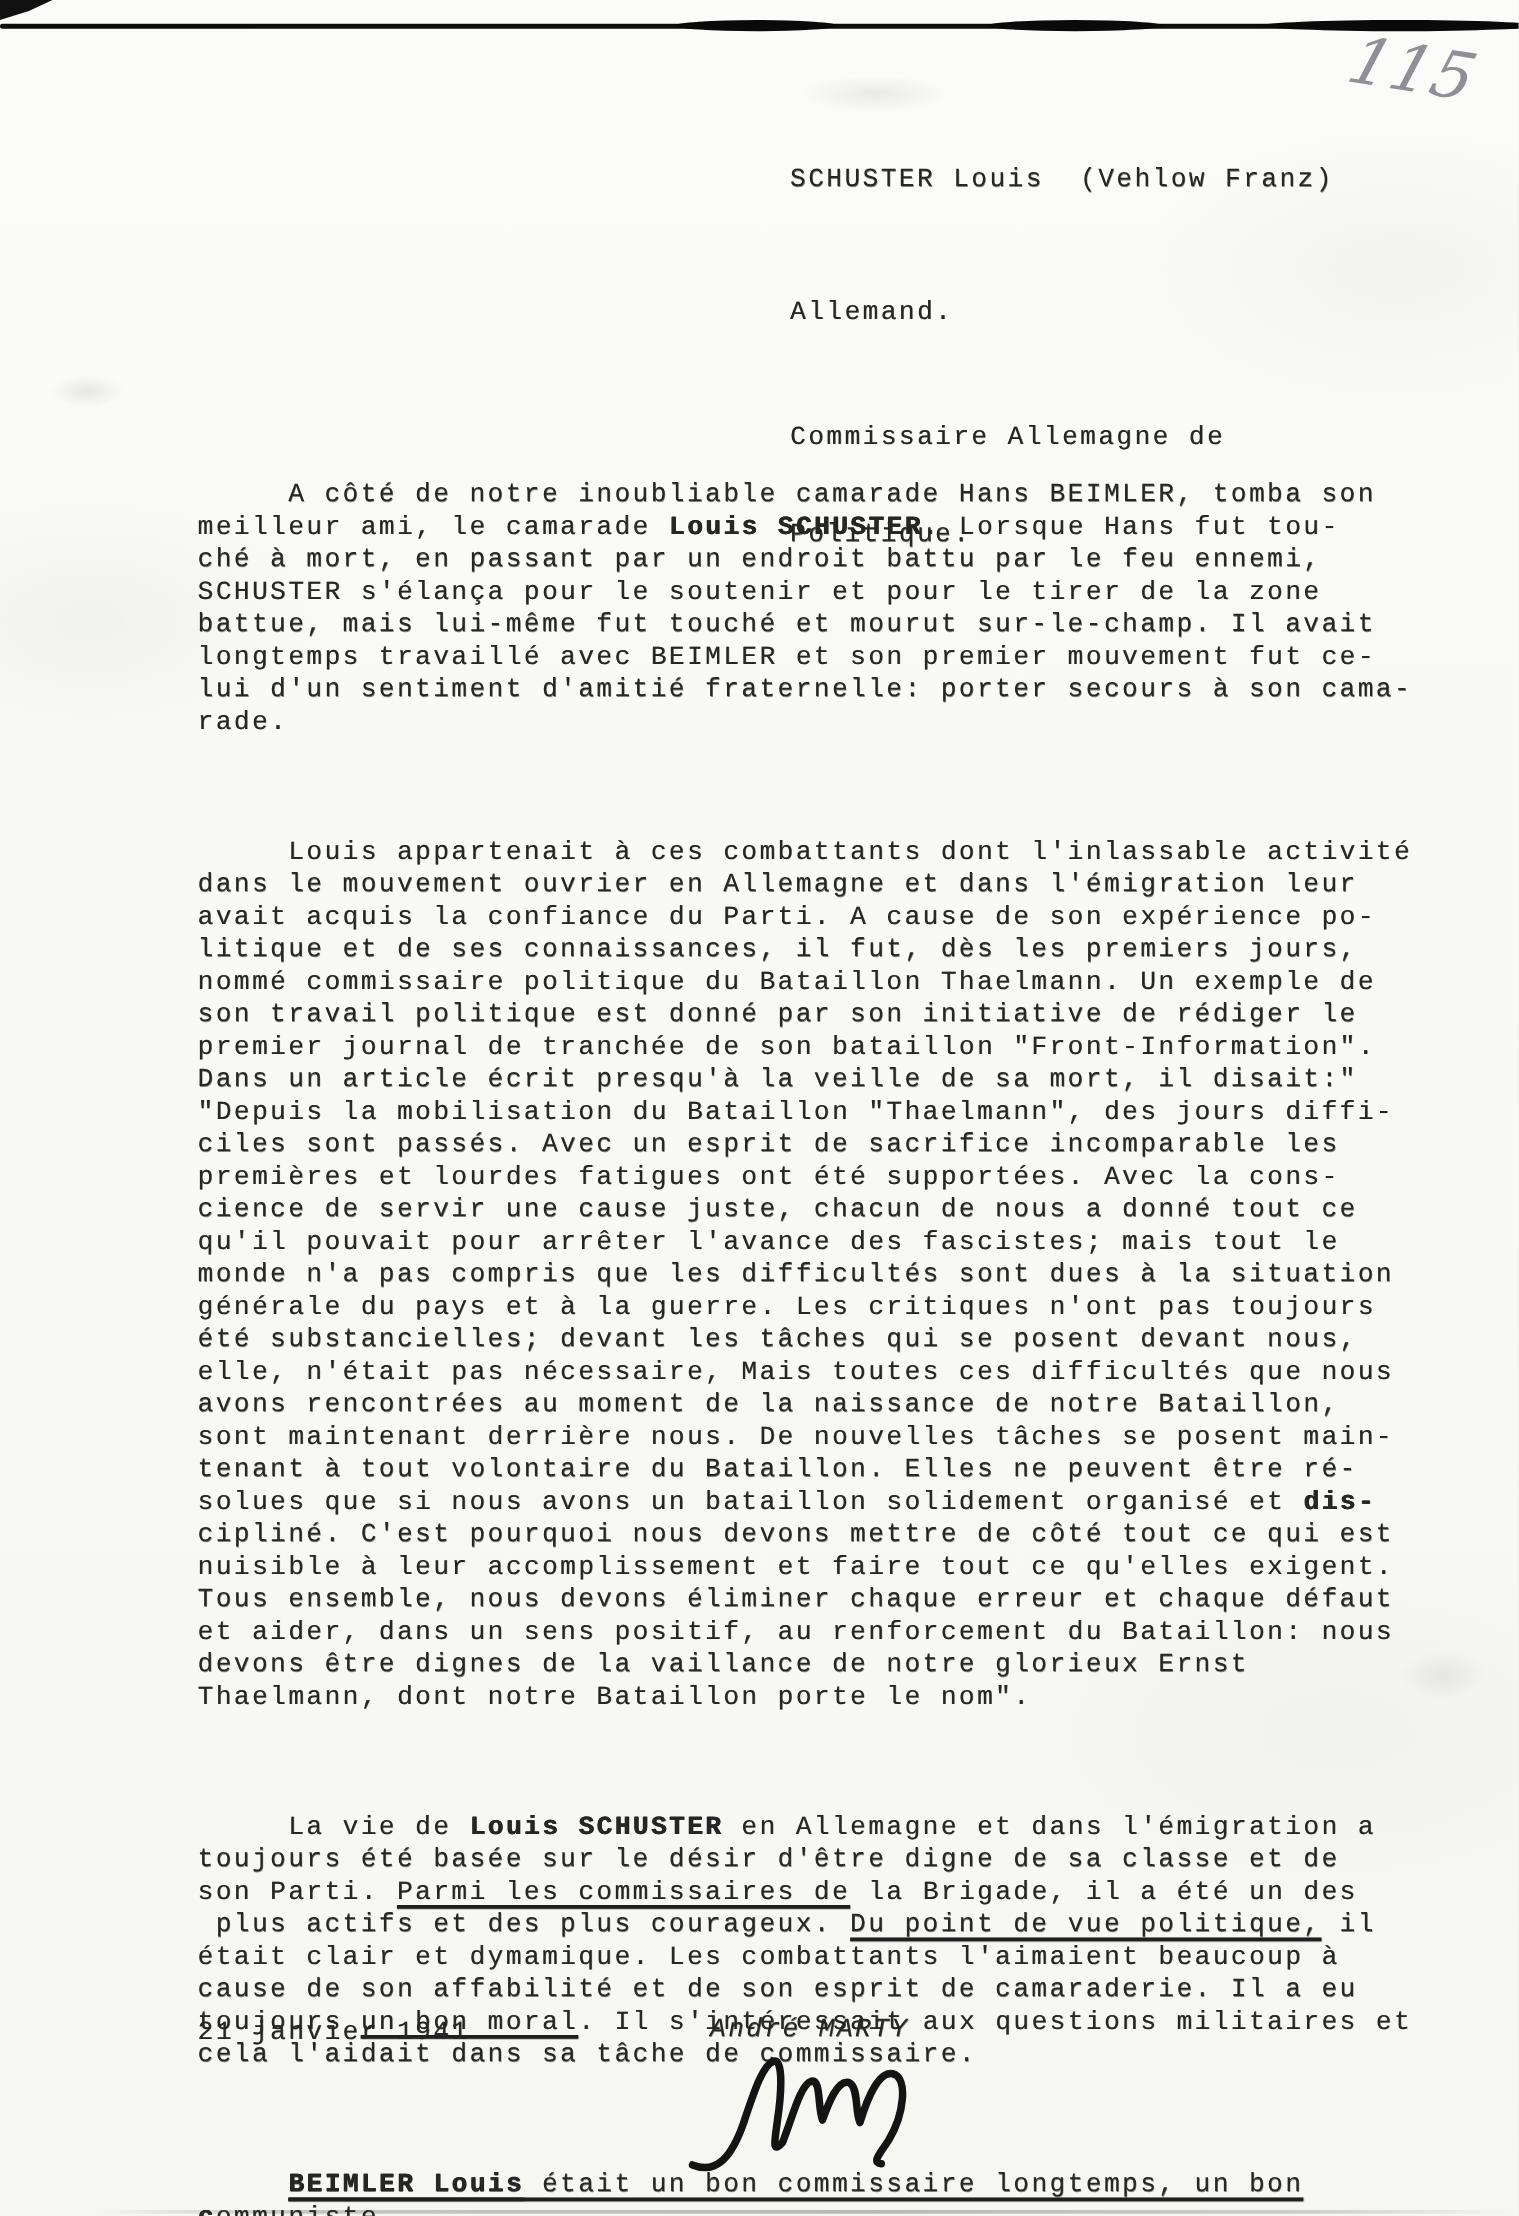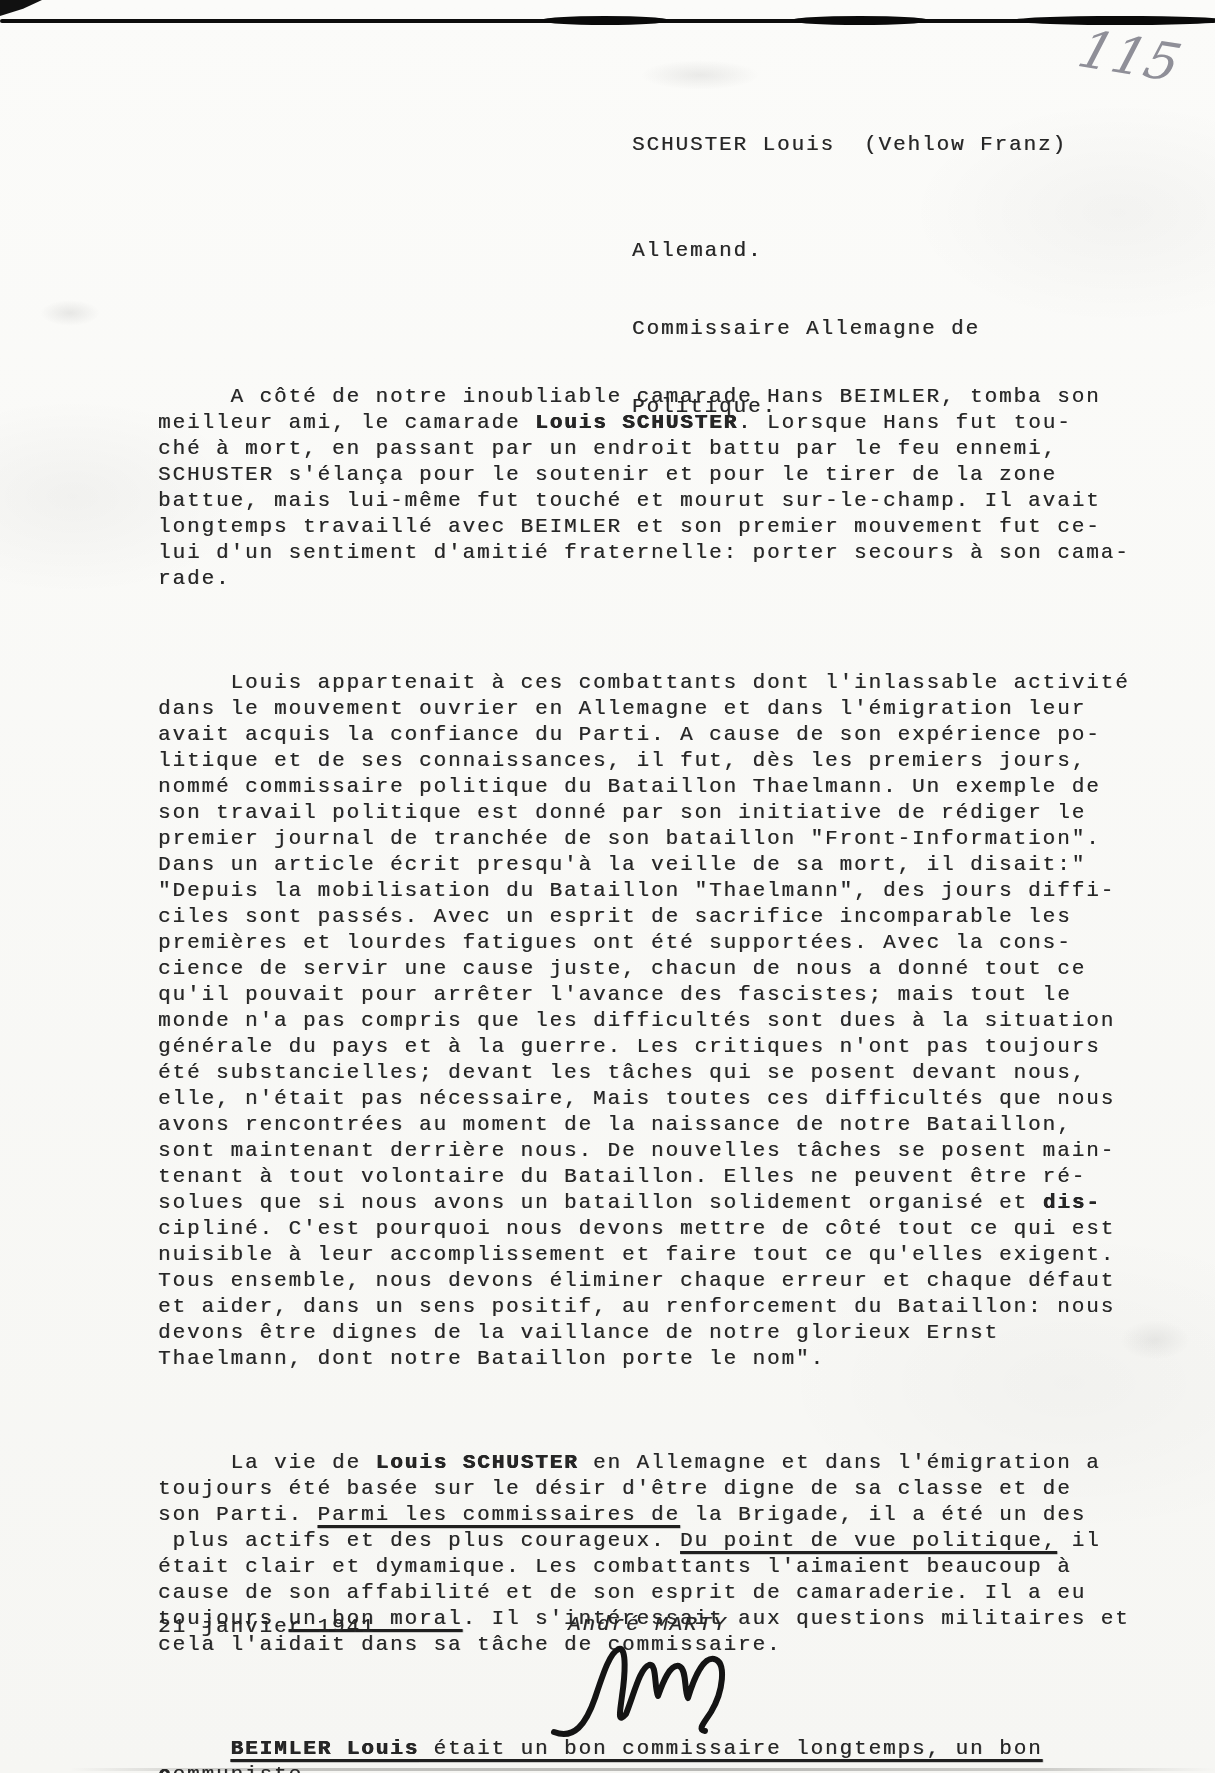--- a/index.html
+++ b/index.html
@@ -35,21 +35,21 @@
     position:absolute; top:26px; left:1080px;
     font-family:"DejaVu Serif",serif; font-style:italic;
     font-size:52px; color:#8f8f98;
     transform:rotate(9deg) skewX(-8deg);
   }
 
   
   .tw { font-size:21px; line-height:26px; letter-spacing:1.9px; white-space:pre; text-shadow:0.4px 0.4px 0.5px rgba(35,35,35,0.55); }
   .header-block { position:absolute; left:632px; top:80px; }
   .header-block .h-name { margin-bottom:28px; }
-  .header-block .h-nat  { }
+  .header-block .h-nat  { margin-bottom:22px; }
 
   .body-block { position:absolute; left:158px; top:332px; width:945px; }
   .para { margin-bottom:26px; }
   .para:last-child { margin-bottom:0; }
   .line { white-space:pre; }
   .b { font-weight:700; text-shadow:0.6px 0 0 #222, 0.4px 0.4px 0.5px rgba(35,35,35,0.6); }
   .u { text-decoration:underline; text-decoration-thickness:2.5px; text-underline-offset:5px; text-decoration-color:#1f1f1f; }
 
   .date-line { position:absolute; left:158px; top:1614px; }
   .signatory-line { position:absolute; left:568px; top:1612px;font-style:italic; }

